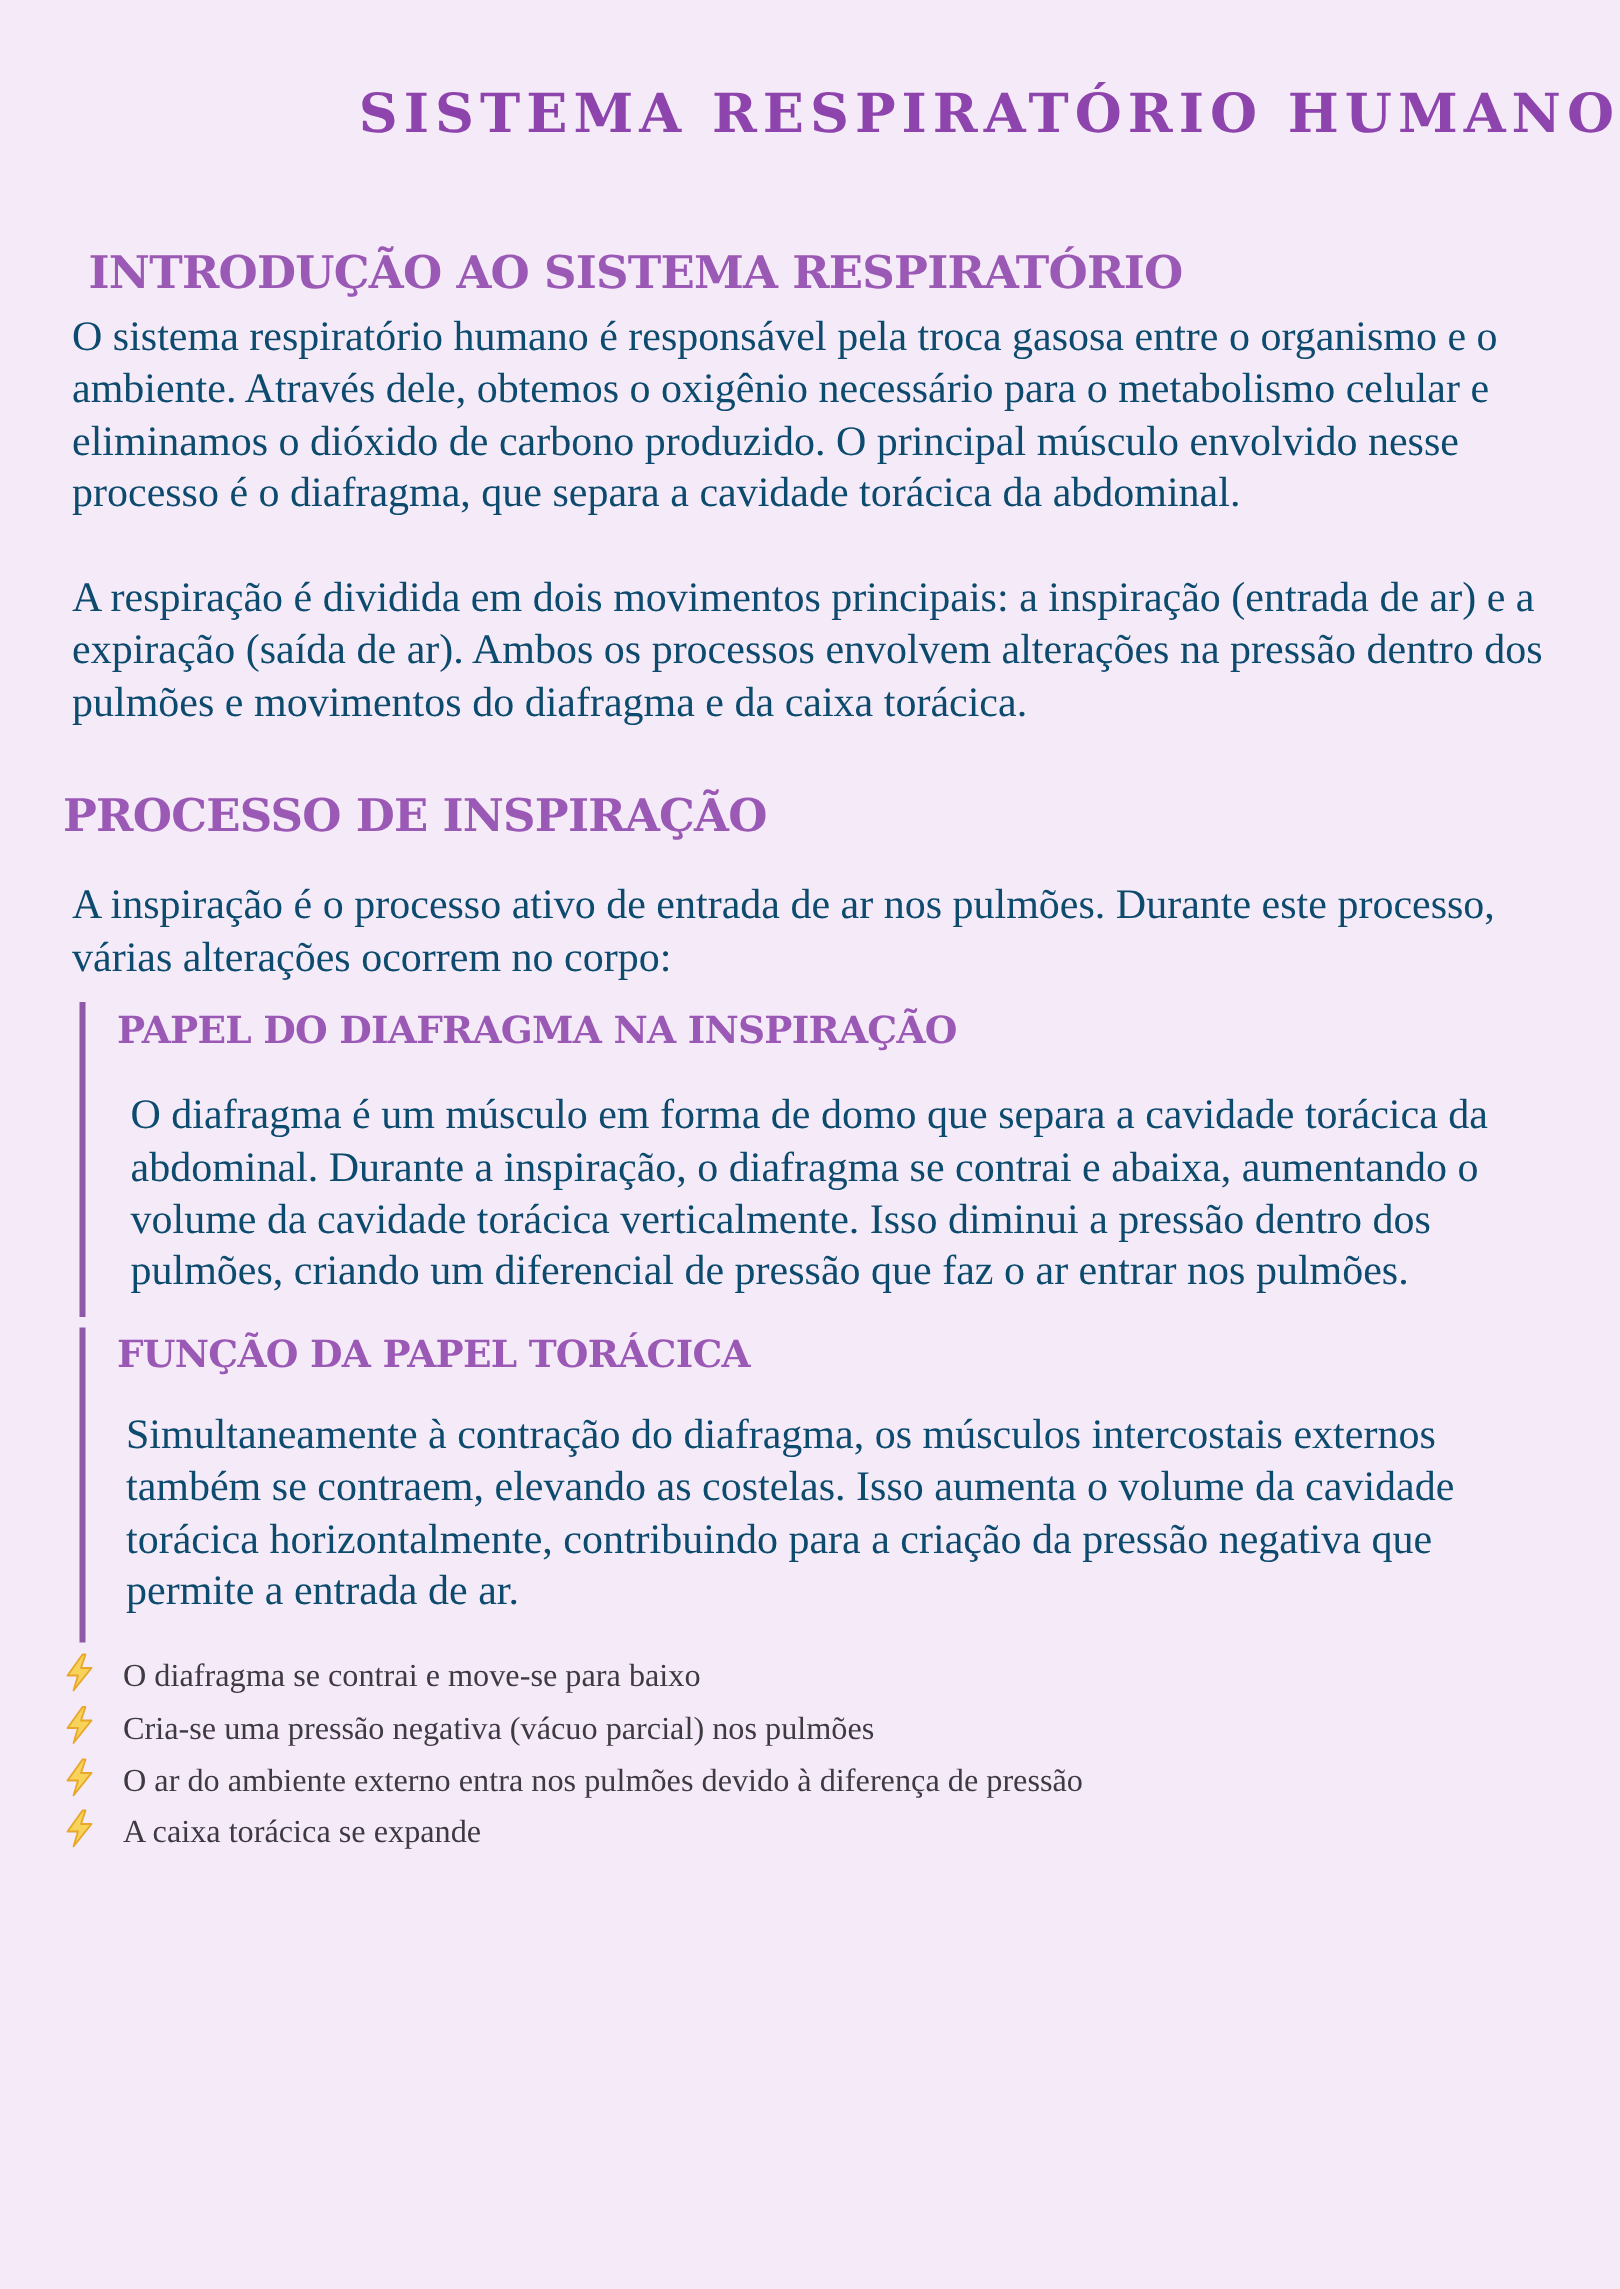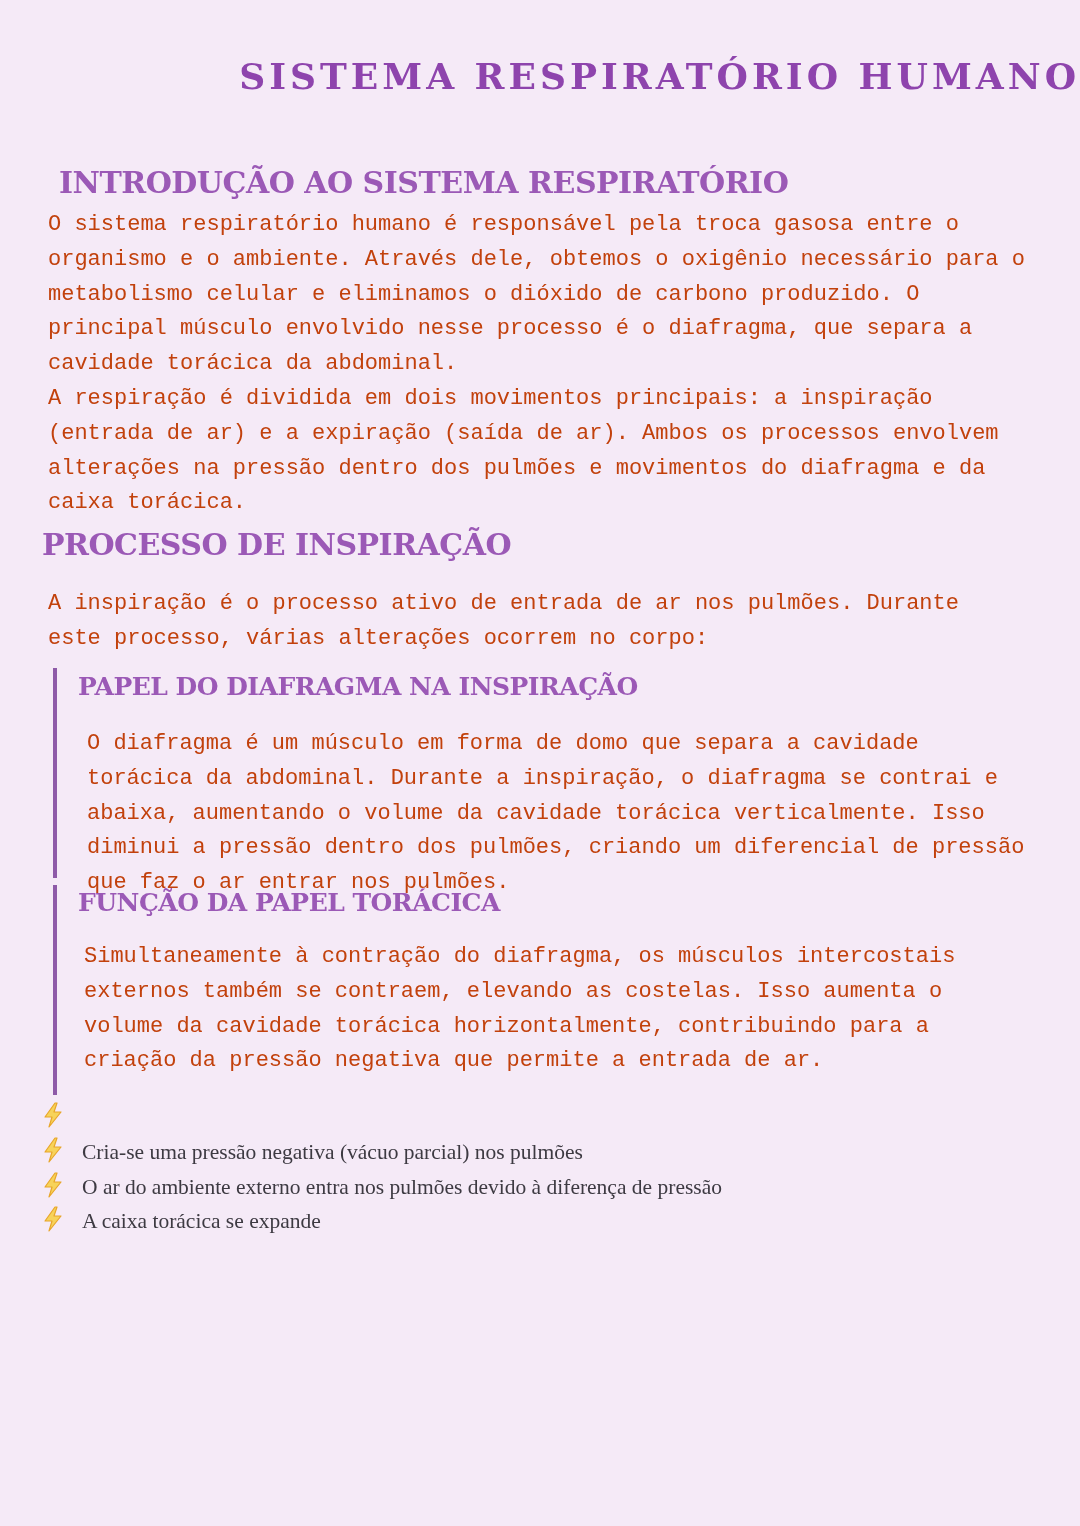--- a/index.html
+++ b/index.html
@@ -34,24 +34,24 @@
       position: absolute; left: 78px;
       font-family: "DejaVu Serif", serif;
       font-weight: bold;
       font-size: 25px;
       color: #9b59b6;
       white-space: nowrap;
       letter-spacing: -0.5px;
     }
     .p {
       position: absolute;
-      font-family: Liberation Mono, monospace;
-      font-size: 22px;
+      font-family: Liberation Serif, serif;
+      font-size: 28px;
       line-height: 34.8px;
-      color: #c2410c;
+      color: #0c4a6e;
     }
     .p.main { left: 48px; width: 990px; }
     .p.sub { left: 84px; width: 940px; }
     .bar {
       position: absolute; left: 53px; width: 4px;
       background: #8e5aa8;
     }
     .bullets { position: absolute; left: 40px; top: 1100px; width: 1000px; }
     .bullet {
       position: relative; height: 34.8px;
@@ -83,20 +83,21 @@
 
   <div class="bar" style="top:885px;height:210px"></div>
   <h3 class="h3" style="top:888px;margin:0">FUNÇÃO DA PAPEL TORÁCICA</h3>
   <p class="p sub" style="top:940px;margin:0">Simultaneamente à contração do diafragma, os músculos intercostais externos também se contraem, elevando as costelas. Isso aumenta o volume da cavidade torácica horizontalmente, contribuindo para a criação da pressão negativa que permite a entrada de ar.</p>
 
   <div class="bullets">
     <div class="bullet">
       <svg class="bolt" viewBox="0 0 22 26">
         <path d="M13 1 L3 15 L10 15 L7 25 L19 10 L12 10 L15 1 Z" fill="#f7d35a" stroke="#e8a62a" stroke-width="1.2" stroke-linejoin="round"></path>
       </svg>
+      <span class="bullet-text">O diafragma se contrai e move-se para baixo</span>
     </div>
     <div class="bullet">
       <svg class="bolt" viewBox="0 0 22 26">
         <path d="M13 1 L3 15 L10 15 L7 25 L19 10 L12 10 L15 1 Z" fill="#f7d35a" stroke="#e8a62a" stroke-width="1.2" stroke-linejoin="round"></path>
       </svg>
       <span class="bullet-text">Cria-se uma pressão negativa (vácuo parcial) nos pulmões</span>
     </div>
     <div class="bullet">
       <svg class="bolt" viewBox="0 0 22 26">
         <path d="M13 1 L3 15 L10 15 L7 25 L19 10 L12 10 L15 1 Z" fill="#f7d35a" stroke="#e8a62a" stroke-width="1.2" stroke-linejoin="round"></path>

